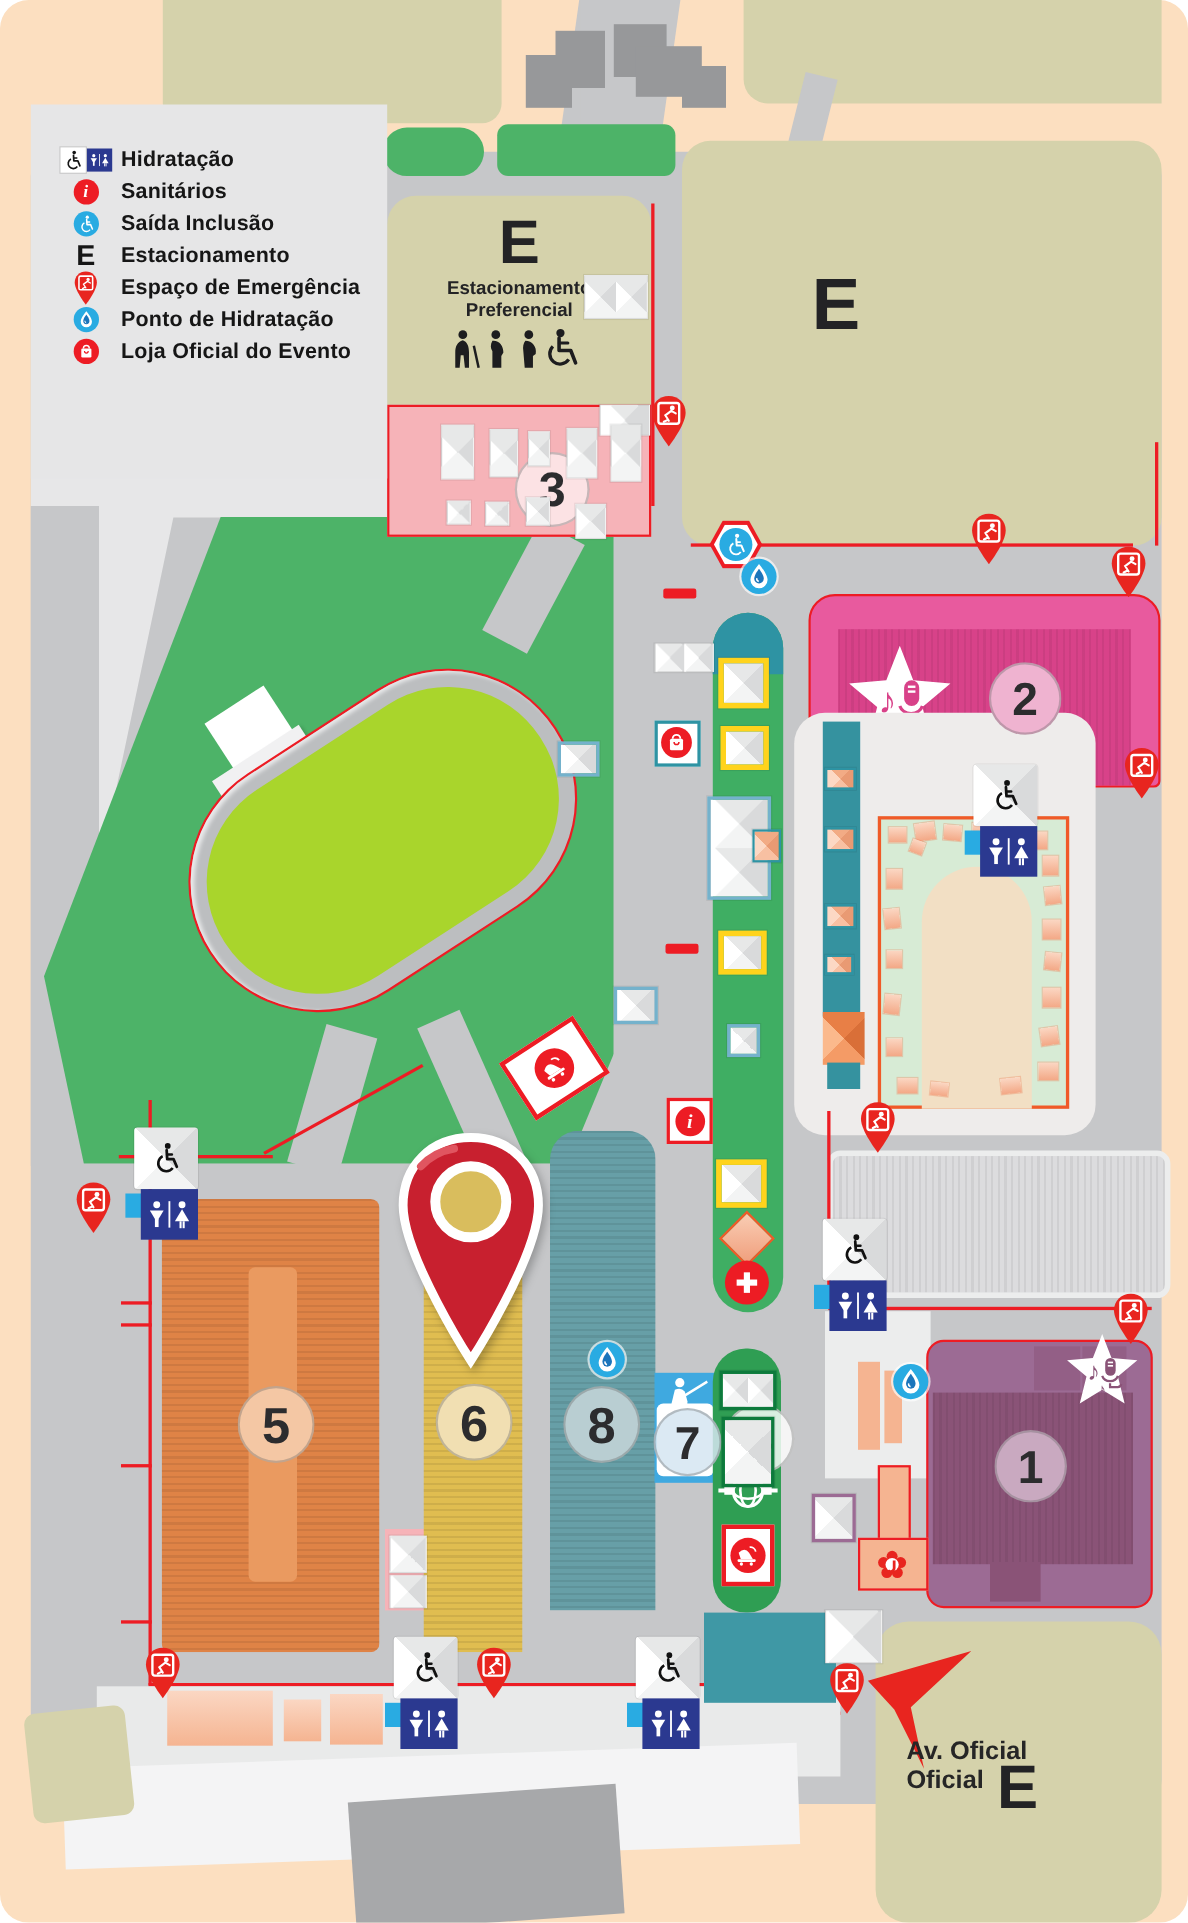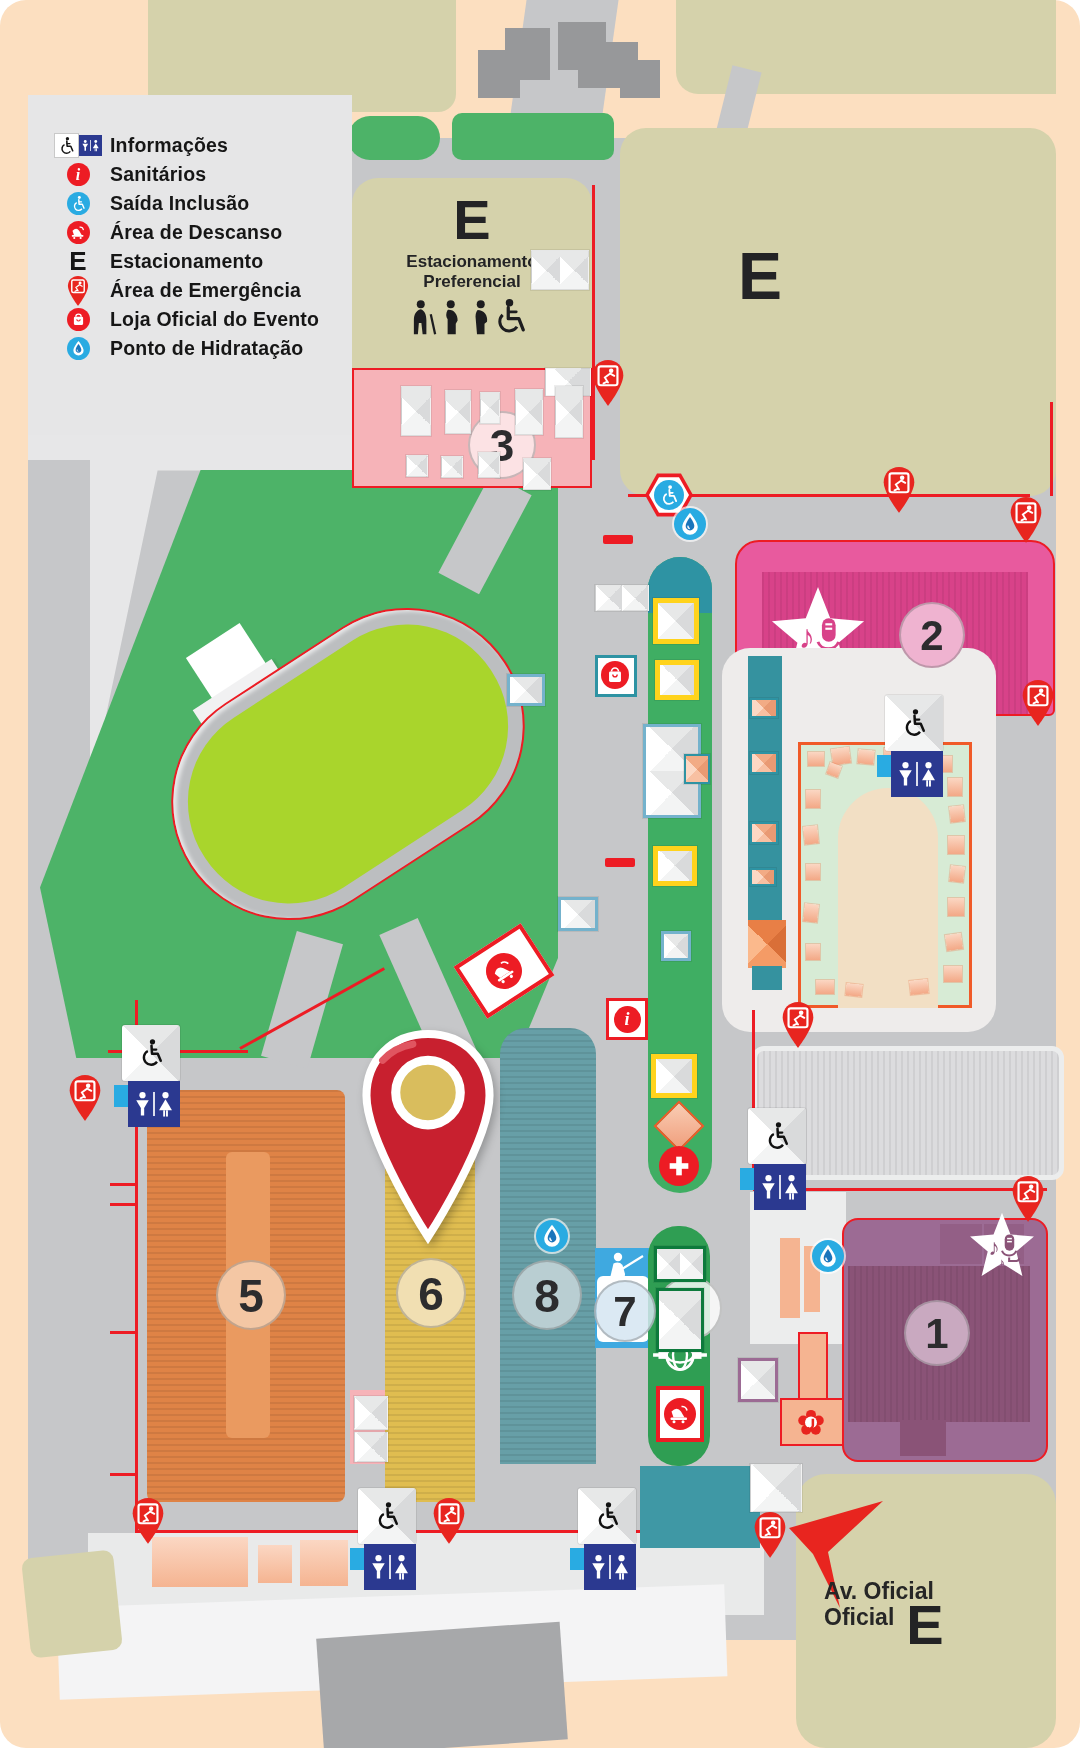--- a/index.html
+++ b/index.html
@@ -321,21 +321,21 @@
                   <path d="M5 9.5 h12 l-6 10 z" fill="#fff"></path>
                   <rect x="9.4" y="17" width="3.2" height="7" fill="#fff"></rect>
                   <rect x="21.2" y="1.5" width="1.6" height="23" fill="#fff"></rect>
                   <circle cx="33" cy="4.6" r="3" fill="#fff"></circle>
                   <path d="M33 8.5 l-6.2 10.5 h12.4 z" fill="#fff"></path>
                   <rect x="30.8" y="19" width="1.8" height="6" fill="#fff"></rect>
                   <rect x="33.5" y="19" width="1.8" height="6" fill="#fff"></rect>
                 </svg></i>
             </span>
         </span>
-        <span class="llab">Informações</span>
+        <span class="llab">Hidratação</span>
       </div>
       <div class="lrow">
         <span class="lic">
             <span class="lcirc" style="background:#ed1c24;">
               <em class="ii">i</em>
             </span>
           </span>
         <span class="llab">Sanitários</span>
       </div>
       <div class="lrow">
@@ -346,74 +346,60 @@
                   <path d="M12.4 6.5 l0.4 6.5 h4.6 l2.4 5.6" fill="none" stroke="#ffffff" stroke-width="2" stroke-linecap="round" stroke-linejoin="round"></path>
                   <path d="M12.8 9.6 h3.4" stroke="#ffffff" stroke-width="1.8" stroke-linecap="round"></path>
                   <path d="M9.5 10.8 a5.8 5.8 0 1 0 7.3 8.6" fill="none" stroke="#ffffff" stroke-width="1.9"></path>
                 </svg></i>
             </span>
           </span>
         <span class="llab">Saída Inclusão</span>
       </div>
       <div class="lrow">
         <span class="lic">
-            <span class="lcirc" style="background:#ed1c24;">
-              <i class="st"><svg viewBox="0 0 24 24" width="100%" height="100%">
-                  <path d="M3.5 9.5 q5.5 -5.5 9.5 0 l3.5 6 h-11 z" fill="#fff"></path>
-                  <rect x="2.5" y="15.5" width="16.5" height="2.4" rx="1" fill="#fff"></rect>
-                  <circle cx="6" cy="19.8" r="1.5" fill="#fff"></circle>
-                  <circle cx="15" cy="19.8" r="1.5" fill="#fff"></circle>
-                  <path d="M13.5 4.5 a5 5 0 0 1 5.5 4" fill="none" stroke="#fff" stroke-width="1.6"></path>
-                </svg></i>
-            </span>
-          </span>
-        <span class="llab">Área de Descanso</span>
-      </div>
-      <div class="lrow">
-        <span class="lic">
             <span class="lE">E</span>
           </span>
         <span class="llab">Estacionamento</span>
       </div>
       <div class="lrow">
         <span class="lic">
             <span style="display:block;width:24px;height:32px;">
               <i class="st"><svg viewBox="0 0 40 54" width="100%" height="100%">
                   <path d="M20 1.5 C10.3 1.5 3 8.8 3 18.3 c0 12.2 17 34 17 34 s17 -21.8 17 -34 C37 8.8 29.7 1.5 20 1.5 z" fill="#e8251f"></path>
                   <rect x="9.5" y="8.5" width="21" height="21" rx="2.5" fill="none" stroke="#fff" stroke-width="2.4"></rect>
                   <circle cx="23.5" cy="13.5" r="2.5" fill="#fff"></circle>
                   <path d="M22.5 16.5 l-6 4.5 l3.5 5.5 M22.5 16.5 l4.5 2.5 M15 27.5 l4 -2" fill="none" stroke="#fff" stroke-width="2.1" stroke-linecap="round"></path>
                 </svg></i>
             </span>
           </span>
-        <span class="llab">Área de Emergência</span>
+        <span class="llab">Espaço de Emergência</span>
+      </div>
+      <div class="lrow">
+        <span class="lic">
+            <span class="lcirc" style="background:#29abe2;">
+              <i class="st"><svg viewBox="0 0 24 24" width="100%" height="100%">
+                  <path d="M12 1.5 C12 1.5 4.8 9.8 4.8 14.8 a7.2 7.2 0 0 0 14.4 0 C19.2 9.8 12 1.5 12 1.5 z" fill="#fff"></path>
+                  <path d="M12 5.5 C12 5.5 8 10.6 8 13.9 a4 4 0 0 0 8 0 C16 10.6 12 5.5 12 5.5 z" fill="#1b75bb"></path>
+                  <path d="M10.2 13.5 a2.4 2.4 0 0 0 1.6 2.8" stroke="#fff" stroke-width="1.2" fill="none"></path>
+                </svg></i>
+            </span>
+          </span>
+        <span class="llab">Ponto de Hidratação</span>
       </div>
       <div class="lrow">
         <span class="lic">
             <span class="lcirc" style="background:#ed1c24;">
               <i class="st"><svg viewBox="0 0 24 24" width="100%" height="100%">
                   <path d="M8.2 8.2 a3.8 3.8 0 0 1 7.6 0" fill="none" stroke="#fff" stroke-width="1.8"></path>
                   <rect x="5.5" y="8.2" width="13" height="11.5" rx="1.6" fill="#fff"></rect>
                   <path d="M9.6 11.5 a2.4 2.6 0 0 0 4.8 0" fill="none" stroke="#ed1c24" stroke-width="1.5"></path>
                 </svg></i>
             </span>
           </span>
         <span class="llab">Loja Oficial do Evento</span>
-      </div>
-      <div class="lrow">
-        <span class="lic">
-            <span class="lcirc" style="background:#29abe2;">
-              <i class="st"><svg viewBox="0 0 24 24" width="100%" height="100%">
-                  <path d="M12 1.5 C12 1.5 4.8 9.8 4.8 14.8 a7.2 7.2 0 0 0 14.4 0 C19.2 9.8 12 1.5 12 1.5 z" fill="#fff"></path>
-                  <path d="M12 5.5 C12 5.5 8 10.6 8 13.9 a4 4 0 0 0 8 0 C16 10.6 12 5.5 12 5.5 z" fill="#1b75bb"></path>
-                  <path d="M10.2 13.5 a2.4 2.4 0 0 0 1.6 2.8" stroke="#fff" stroke-width="1.2" fill="none"></path>
-                </svg></i>
-            </span>
-          </span>
-        <span class="llab">Ponto de Hidratação</span>
       </div>
     </div>
   </div>
 <div class="tile t-y" style="left:653px;top:598px;width:46px;height:46px;box-sizing:border-box;"></div>
     <div class="tile t-y" style="left:655px;top:660px;width:44px;height:40px;box-sizing:border-box;"></div>
     <div class="tile t-y" style="left:653px;top:846px;width:44px;height:40px;box-sizing:border-box;"></div>
     <div class="tile t-y" style="left:651px;top:1054px;width:46px;height:44px;box-sizing:border-box;"></div>
     <div class="tile t-b" style="left:661px;top:931px;width:30px;height:30px;box-sizing:border-box;"></div>
     <div class="tile t-b" style="left:558px;top:897px;width:40px;height:34px;box-sizing:border-box;"></div>
     <div class="tile t-b" style="left:507px;top:674px;width:38px;height:32px;box-sizing:border-box;"></div>

